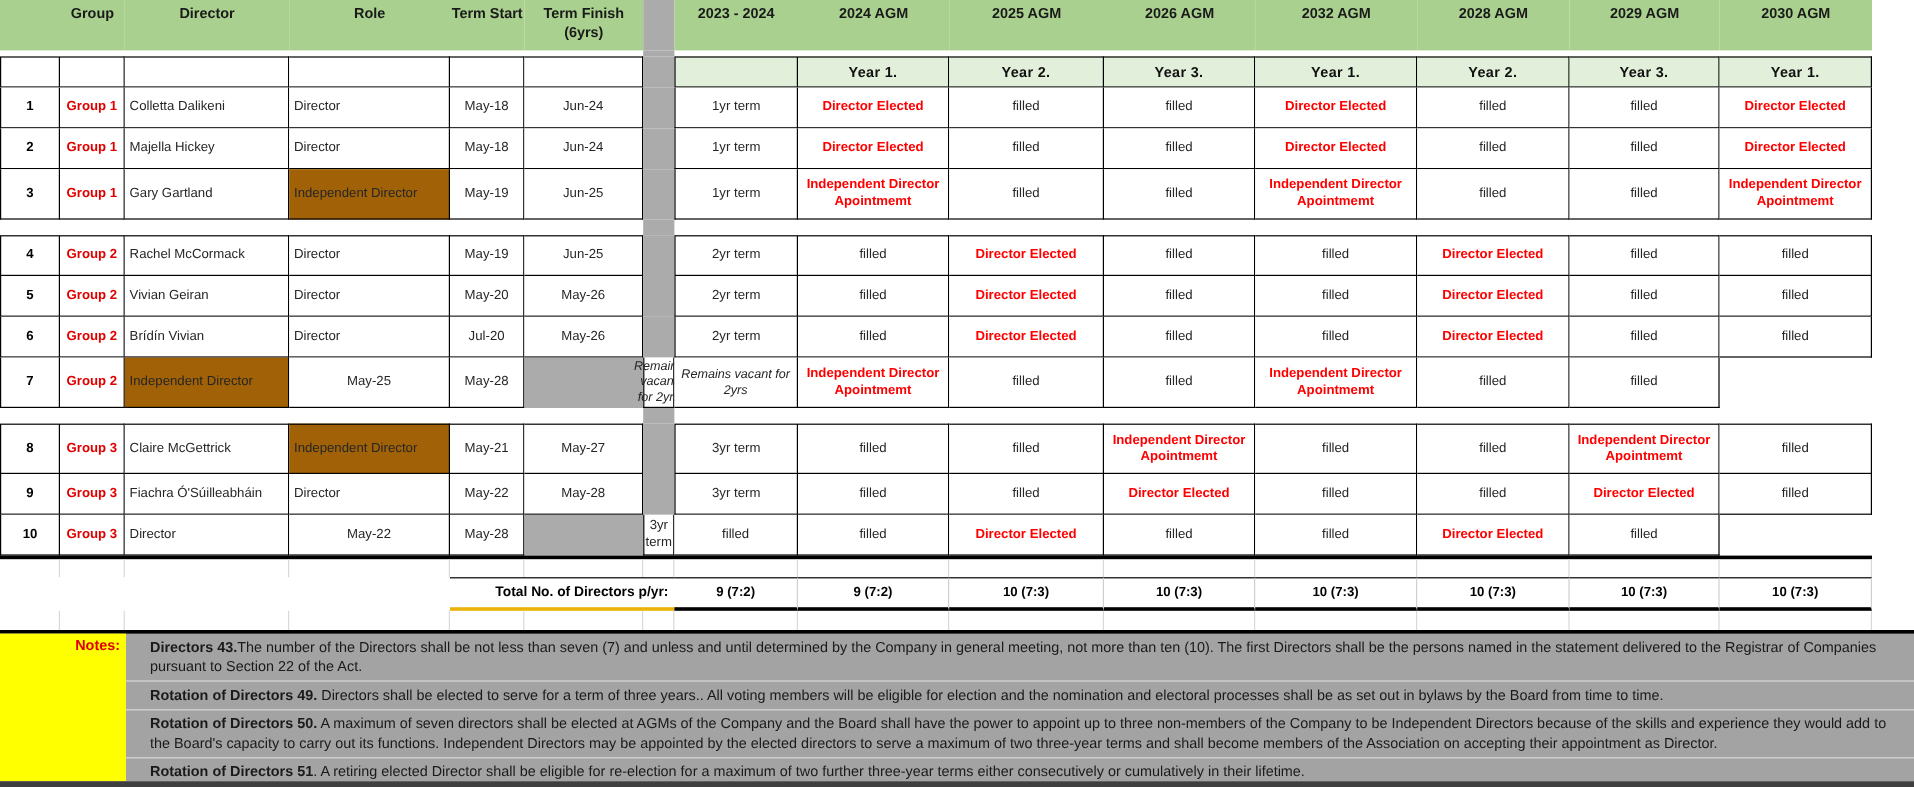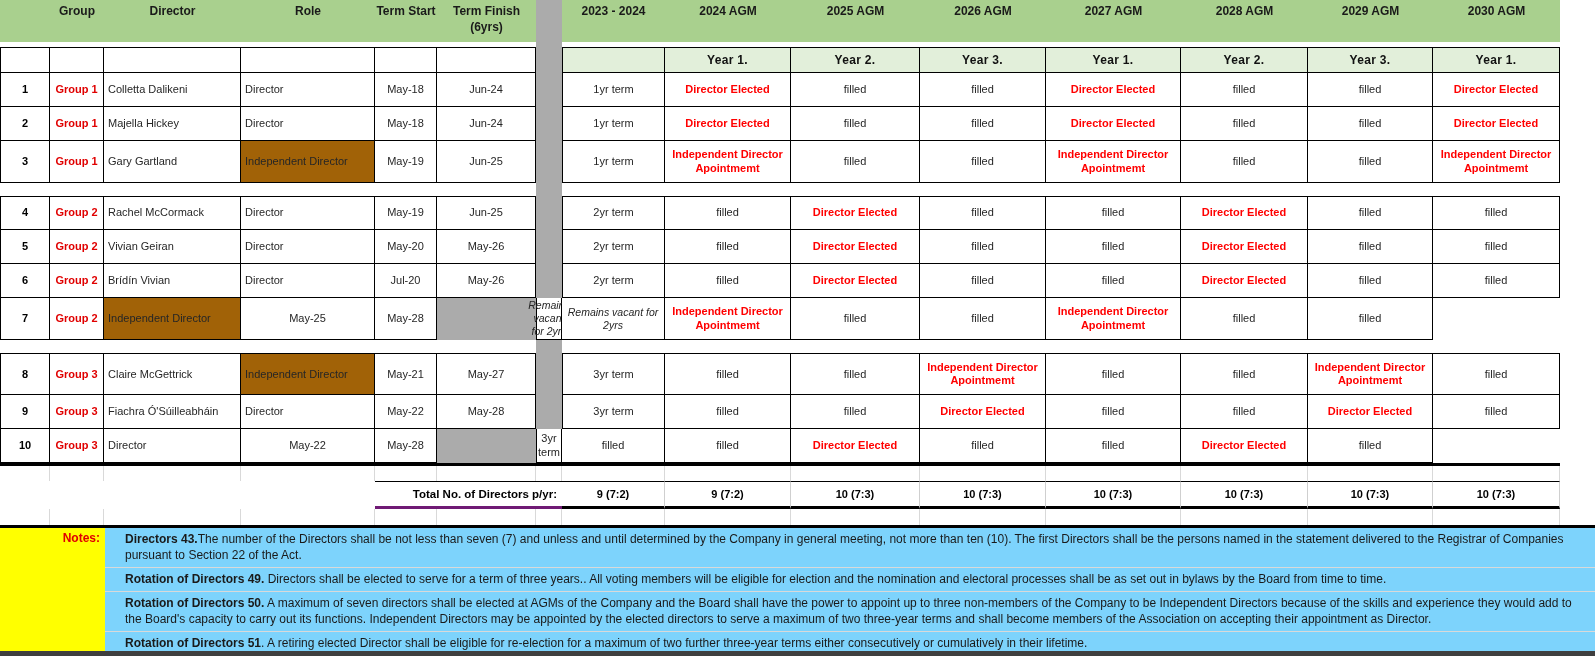--- a/index.html
+++ b/index.html
@@ -32,28 +32,28 @@
   .redb { color:#e00000; font-weight:bold; justify-content:flex-start; text-align:left; }
   .hl { background:#a16207; }
   .sched.red { color:#ff0000; font-weight:bold; }
   .sched.italic { font-style:italic; font-size:10.5px; }
   .hline { width:1560px; height:3px; background:#000; }
   .spacer1 > div { height:15px; border-right:1px solid #d9d9d9; }
   .spacer2 > div { height:16px; border-right:1px solid #d9d9d9; }
   
   .totals-band { height:30px; }
   .tblank { grid-column:1 / 5; }
-  .tlabel { grid-column:5 / 8; border-top:1px solid #000; border-bottom:3px solid #701a75;
+  .tlabel { grid-column:5 / 8; border-top:1px solid #000; border-bottom:3px solid #eab308;
             display:flex; align-items:center; justify-content:flex-end; padding-right:5px;
             font-weight:bold; font-size:11.5px; color:#000; }
   .tval { border-top:1px solid #000; border-bottom:3px solid #000; border-right:1px solid #cfcfcf;
           display:flex; align-items:center; justify-content:center; font-weight:bold;
           font-size:11px; color:#000; }
   
-  .notes { display:flex; border-top:3px solid #000; width:1595px; min-height:126px; background:#7dd3fc; }
+  .notes { display:flex; border-top:3px solid #000; width:1595px; min-height:126px; background:#a3a3a3; }
   .notes-label { width:105px; min-width:105px; background:#ffff00; text-align:right;
                  padding:3px 5px 0 0; font-weight:bold; font-size:12px; color:#e00000; }
   .notes-body { flex:1; display:flex; flex-direction:column; }
   .note-row { padding:3px 8px 4px 20px; font-size:12px; color:#1a1a1a; line-height:1.35;
               border-bottom:1px solid #d9d9d9; }
   .note-row:last-child { border-bottom:none; }
   .note-lead { font-weight:bold; }
   .bottombar { width:1595px; height:6px; background:#3f3f3f; margin-top:auto; }
 </style>
 </head>
@@ -66,21 +66,21 @@
     <div class="hdr">Group</div>
     <div class="hdr">Director</div>
     <div class="hdr">Role</div>
     <div class="hdr">Term Start</div>
     <div class="hdr">Term Finish (6yrs)</div>
     <div class="hdr sepfill"></div>
     <div class="hdr">2023 - 2024</div>
     <div class="hdr">2024 AGM</div>
     <div class="hdr">2025 AGM</div>
     <div class="hdr">2026 AGM</div>
-    <div class="hdr">2027 AGM</div>
+    <div class="hdr">2032 AGM</div>
     <div class="hdr">2028 AGM</div>
     <div class="hdr">2029 AGM</div>
     <div class="hdr">2030 AGM</div>
   </div>
 
   <div class="band gap-band gap-hdr">
     <div></div>
       <div></div>
       <div></div>
       <div></div>

